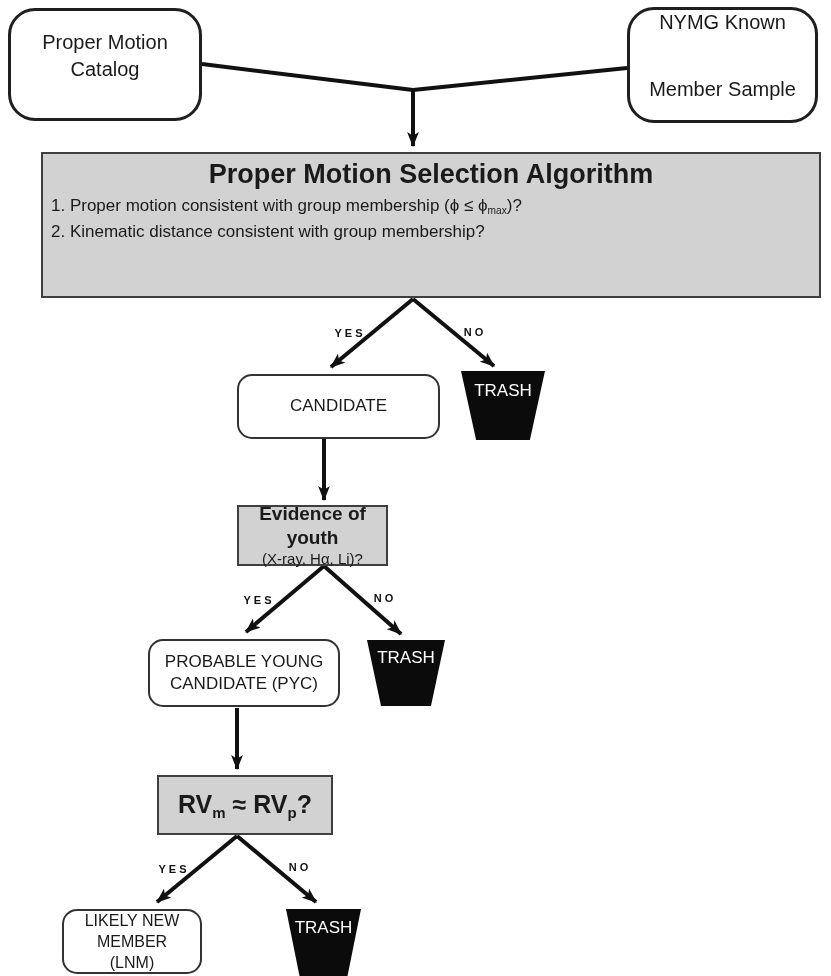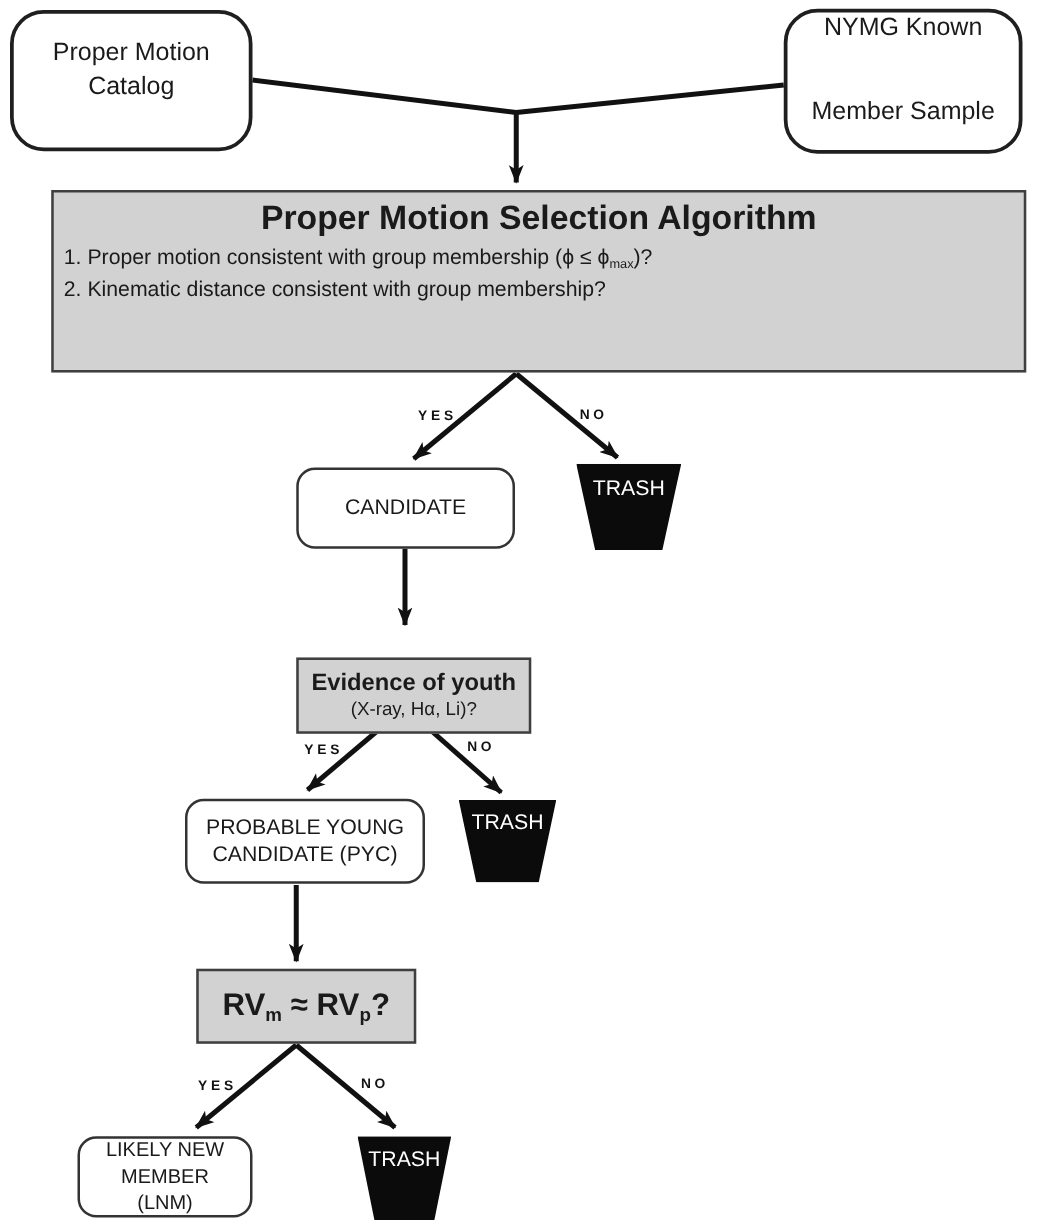--- a/index.html
+++ b/index.html
@@ -117,29 +117,29 @@
     <div class="algo-title">Proper Motion Selection Algorithm</div>
     <div class="algo-items">
       <div><span>1. Proper motion consistent with group membership (ϕ ≤ ϕ</span><sub>max</sub><span>)?</span></div>
       <div>2. Kinematic distance consistent with group membership?</div>
     </div>
   </div>
 
   <span class="branch-label" style="left:350px; top:333px;">YES</span>
   <span class="branch-label" style="left:475px; top:332px;">NO</span>
 
-  <div class="node rounded-small" style="left:237px; top:374px; width:175px; height:65px;">
+  <div class="node rounded-small" style="left:237px; top:374px; width:203px; height:65px;">
     <div>CANDIDATE</div>
   </div>
 
   <div class="node trash" style="left:461px; top:371px; width:84px; height:69px;">
     <div>TRASH</div>
   </div>
 
-  <div class="node graybox" style="left:237px; top:526px; width:188px; height:61px;">
+  <div class="node graybox" style="left:237px; top:505px; width:151px; height:61px;">
     <div class="evidence-line1">Evidence of youth</div>
     <div class="evidence-line2">(X-ray, Hα, Li)?</div>
   </div>
 
   <span class="branch-label" style="left:259px; top:600px;">YES</span>
   <span class="branch-label" style="left:385px; top:598px;">NO</span>
 
   <div class="node rounded-small" style="left:148px; top:639px; width:192px; height:68px;">
     <div>PROBABLE YOUNG</div>
     <div>CANDIDATE (PYC)</div>

